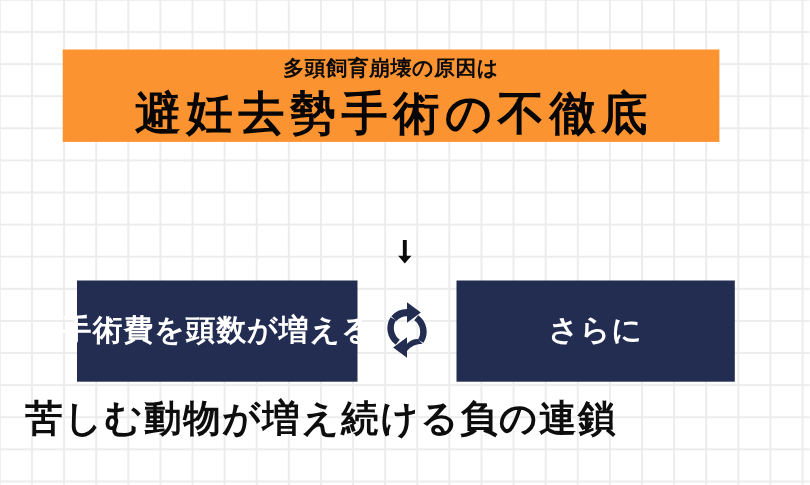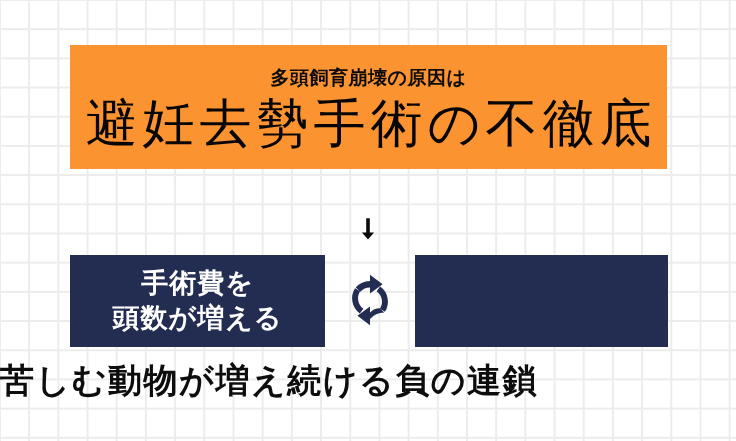--- a/index.html
+++ b/index.html
@@ -26,24 +26,24 @@
       linear-gradient(to right,  #ececec 0px, #ececec 2px, transparent 2px),
       linear-gradient(to bottom, #ececec 0px, #ececec 2px, transparent 2px);
     background-size: 29.2px 29.2px;
     background-position: -1px -1px;
     overflow: hidden;
   }
 
   
   .banner {
     position: absolute;
-    left: 70px;
+    left: 57px;
     top: 45px;
     width: 597px;
-    height: 124px;
+    height: 84px;
     background: #fc9331;
     display: flex;
     flex-direction: column;
     align-items: center;
     justify-content: center;
     box-sizing: border-box;
     padding-top: 4px;
   }
 
   .banner-kicker {
@@ -51,22 +51,22 @@
     font-size: 19px;
     font-weight: 700;
     color: #0c0c0c;
     line-height: 1;
     letter-spacing: 0.5px;
     white-space: nowrap;
   }
 
   .banner-headline {
     font-family: "DejaVu Sans", "Liberation Sans", sans-serif;
-    font-size: 52px;
-    font-weight: 400;
+    font-size: 42px;
+    font-weight: 700;
     color: #060606;
     line-height: 1.05;
     letter-spacing: 5px;
     margin-top: 9px;
     padding-left: 5px;
     white-space: nowrap;
   }
 
   
   .subtitle {
@@ -95,21 +95,21 @@
   }
   .arrow-down svg { display: inline-block; vertical-align: top; }
 
   
   .box {
     position: absolute;
     top: 255px;
     height: 92px;
     background: #232d52;
     display: flex;
-    flex-direction: column;
+    flex-direction: row;
     align-items: center;
     justify-content: center;
     box-sizing: border-box;
   }
   .box-left  { left: 70px;  width: 255px; }
   .box-right { left: 415px; width: 253px; }
 
   .box-line {
     font-family: "DejaVu Sans", "Liberation Sans", sans-serif;
     font-size: 27px;
@@ -129,20 +129,21 @@
     height: 52px;
   }
   .cycle-icon svg { display: block; width: 52px; height: 52px; }
 
   
   .conclusion {
     position: absolute;
     left: 0;
     top: 358px;
     width: 584px;
+    text-align: center;
     font-family: "DejaVu Serif", "Liberation Serif", serif;
     font-size: 34px;
     font-weight: 700;
     color: #0d0d0d;
     letter-spacing: 1.5px;
     white-space: nowrap;
   }
 </style>
 </head>
 <body>
@@ -176,17 +177,18 @@
 
       <path d="M13.6 17.6 A23 23 0 0 0 19.4 48.6 L23.9 42.8
                A16 16 0 0 1 19.8 21.2 Z" fill="#232d52"></path>
 
       <path d="M50.4 46.4 A23 23 0 0 0 44.6 15.4 L40.1 21.2
                A16 16 0 0 1 44.2 42.8 Z" fill="#232d52"></path>
     </svg>
   </div>
 
   <div class="box box-right">
+    <div class="box-line">さらに</div>
   </div>
 
   <div class="conclusion">苦しむ動物が増え続ける負の連鎖</div>
 
 </div>
 
 </body></html>

